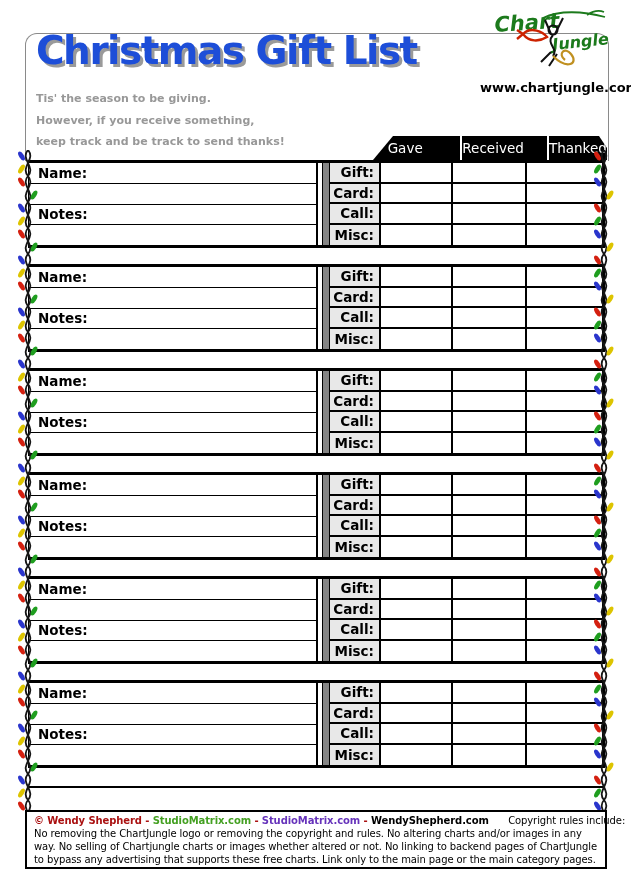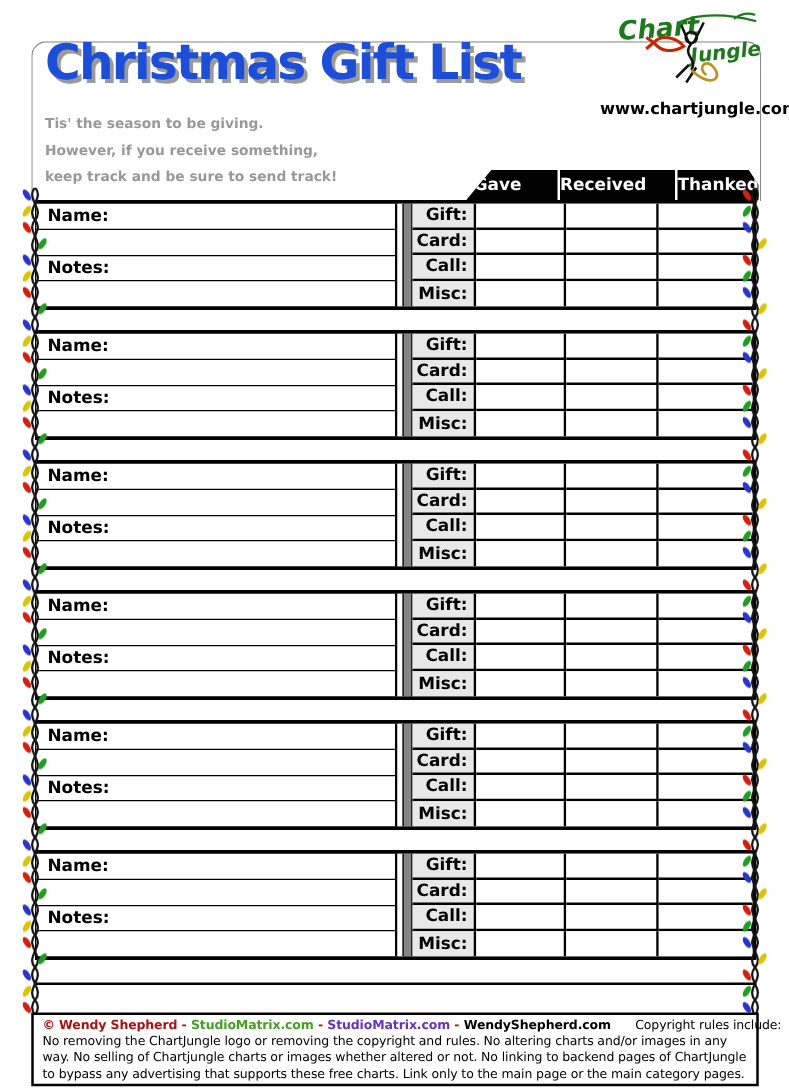--- a/index.html
+++ b/index.html
@@ -16,21 +16,21 @@
   .subtitle{position:absolute;left:36px;top:88px;font-size:11px;font-weight:bold;
             color:#989898;line-height:21.5px;white-space:nowrap;}
 
   .logo{position:absolute;left:487px;top:8px;width:122px;height:72px;}
   .site{position:absolute;left:480px;top:80px;width:130px;text-align:center;
         font-size:13px;font-weight:bold;color:#000;white-space:nowrap;}
 
   
   .banner{position:absolute;left:373px;top:136px;width:234px;height:24px;background:#000;
           clip-path:polygon(20px 0,226px 0,234px 12px,234px 24px,0 24px);
-          display:flex;align-items:center;color:#fff;font-weight:bold;font-size:13.5px;gap:23px;}
+          display:flex;align-items:center;color:#fff;font-weight:normal;font-size:13.5px;gap:23px;}
   .bcell{display:flex;align-items:center;justify-content:center;height:100%;}
   .bc1{width:84px;}
   .bc2{width:74px;border-left:2px solid #fff;}
   .bc3{width:76px;border-left:2px solid #fff;}
 
   
   #blocks{position:absolute;left:28px;top:160px;width:577px;}
   .block{box-sizing:border-box;width:577px;height:88px;margin-bottom:16px;
          border:1px solid #000;border-top-width:3px;border-bottom-width:3px;border-right-width:3px;
          display:grid;grid-template-columns:1fr 4px 8px 51px 72px 74px 75px;
@@ -86,21 +86,21 @@
   </g>
   <path d="M66,48 C80,62 92,56 84,46 C78,38 70,46 78,52" fill="none" stroke="#c09020" stroke-width="2.2"></path>
   <path d="M36,26 C44,18 56,24 60,29 C52,34 42,34 36,26 Z M36,26 L30,22 M36,26 L30,31" fill="none" stroke="#cc2200" stroke-width="2.4"></path>
 </svg>
 
 <div class="site">www.chartjungle.com</div>
 
 <div class="subtitle">
   <div>Tis' the season to be giving.</div>
   <div>However, if you receive something,</div>
-  <div>keep track and be sure to send track!</div>
+  <div>keep track and be track to send thanks!</div>
 </div>
 
 <div class="banner">
   <div class="bcell bc1">Gave</div>
   <div class="bcell bc2">Received</div>
   <div class="bcell bc3">Thanked</div>
 </div>
 
 <div id="blocks">
   <div class="block">

